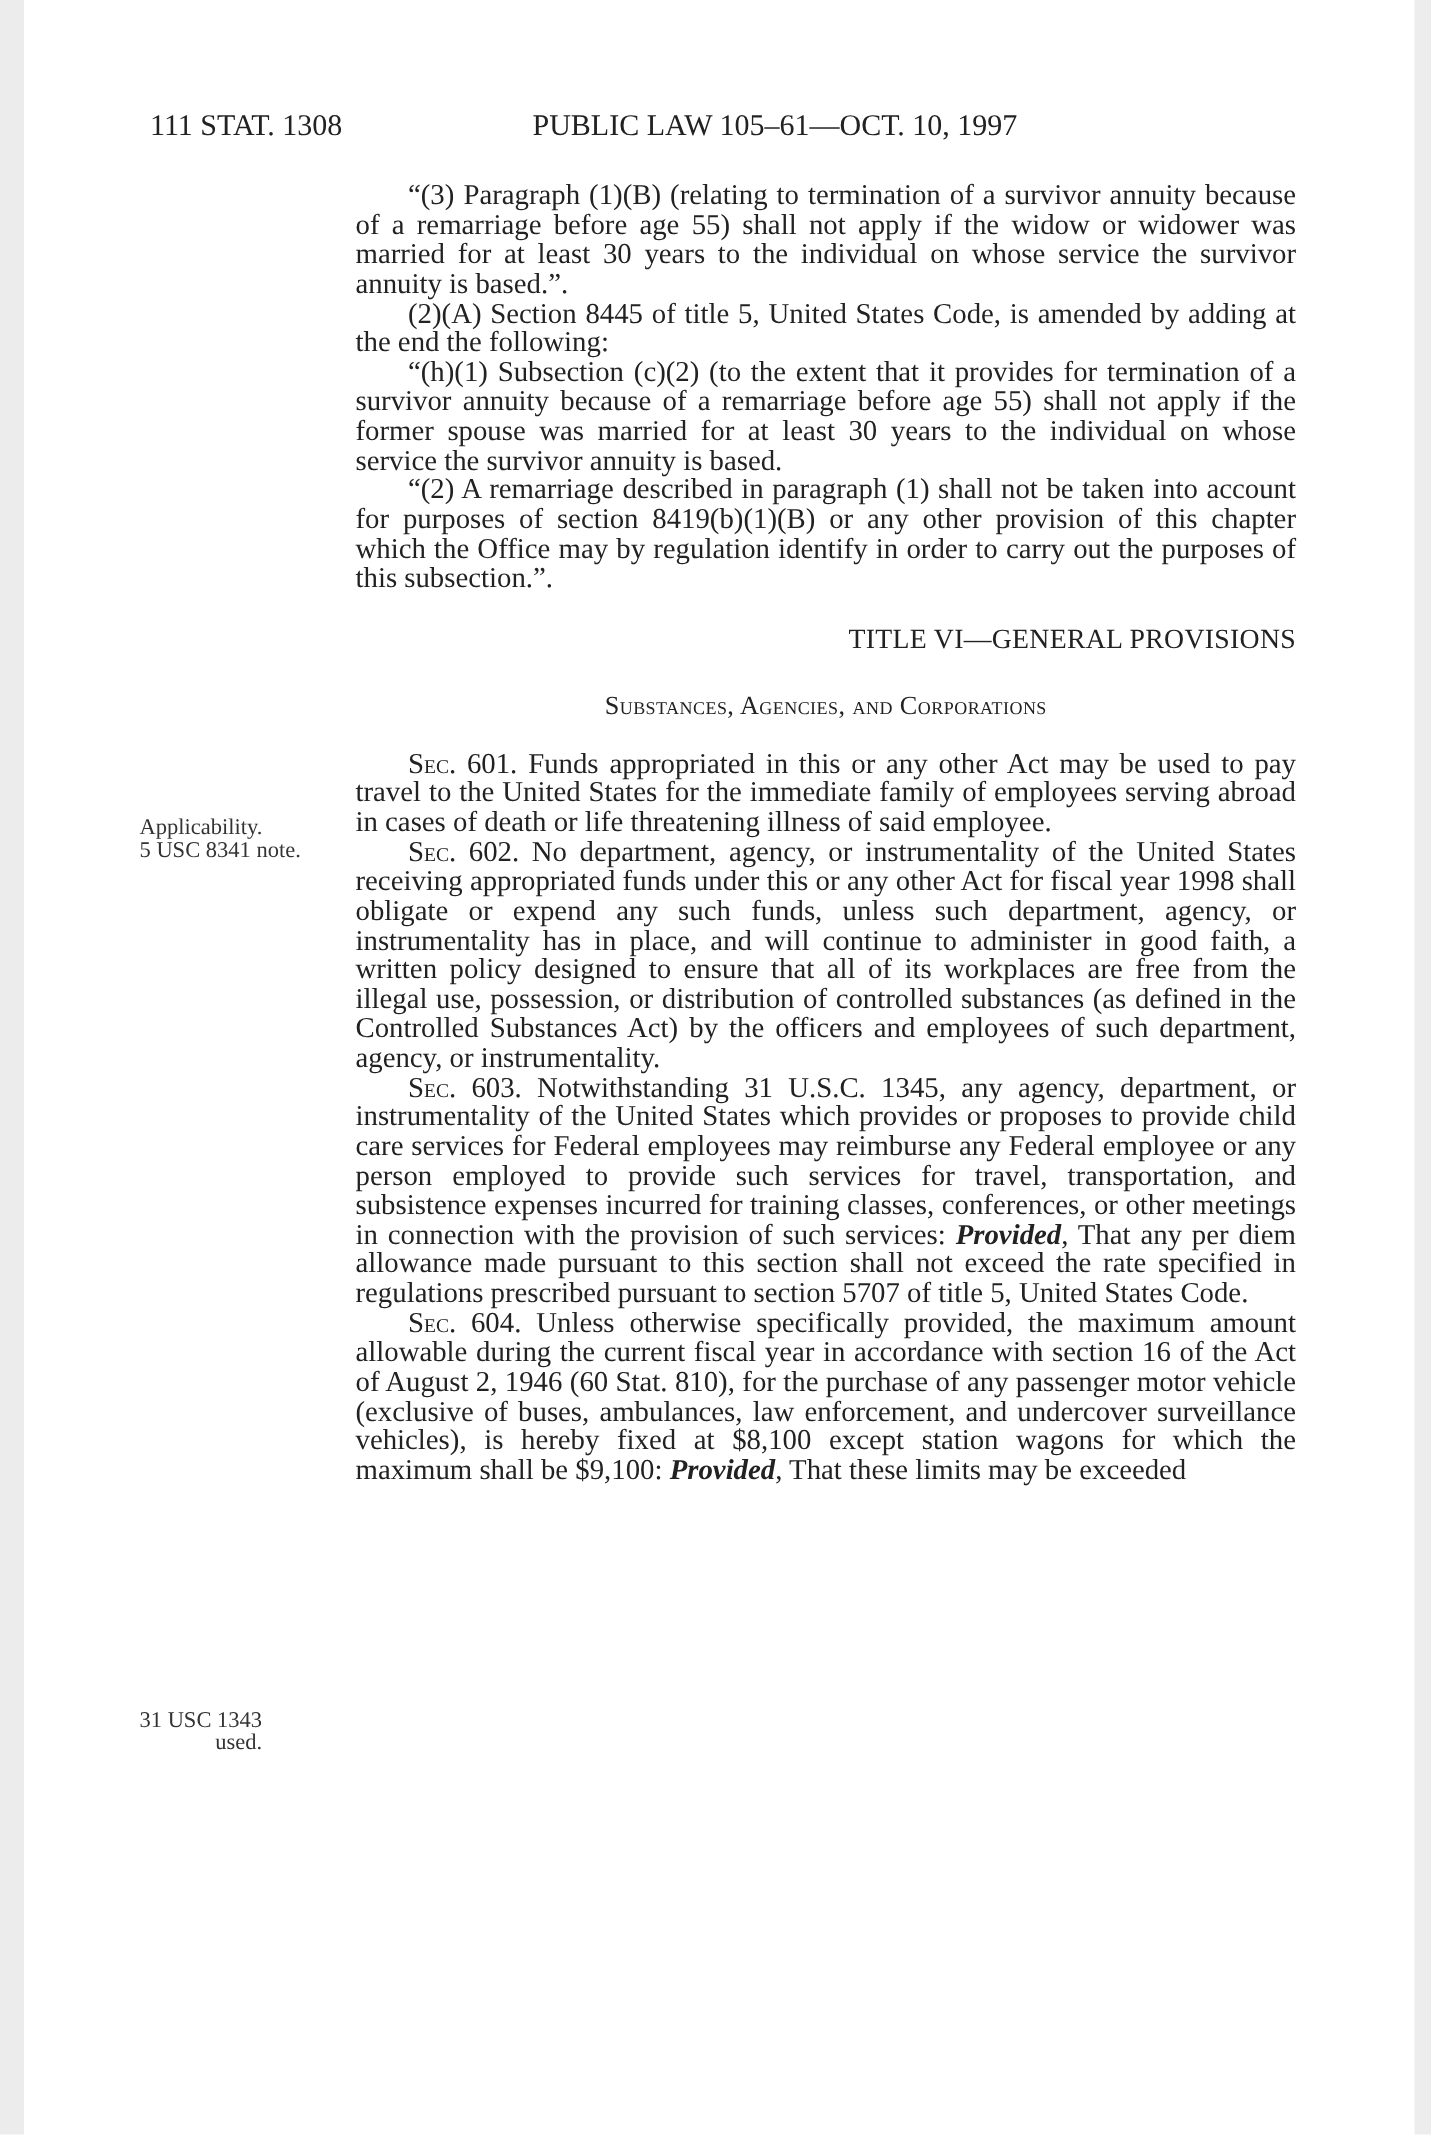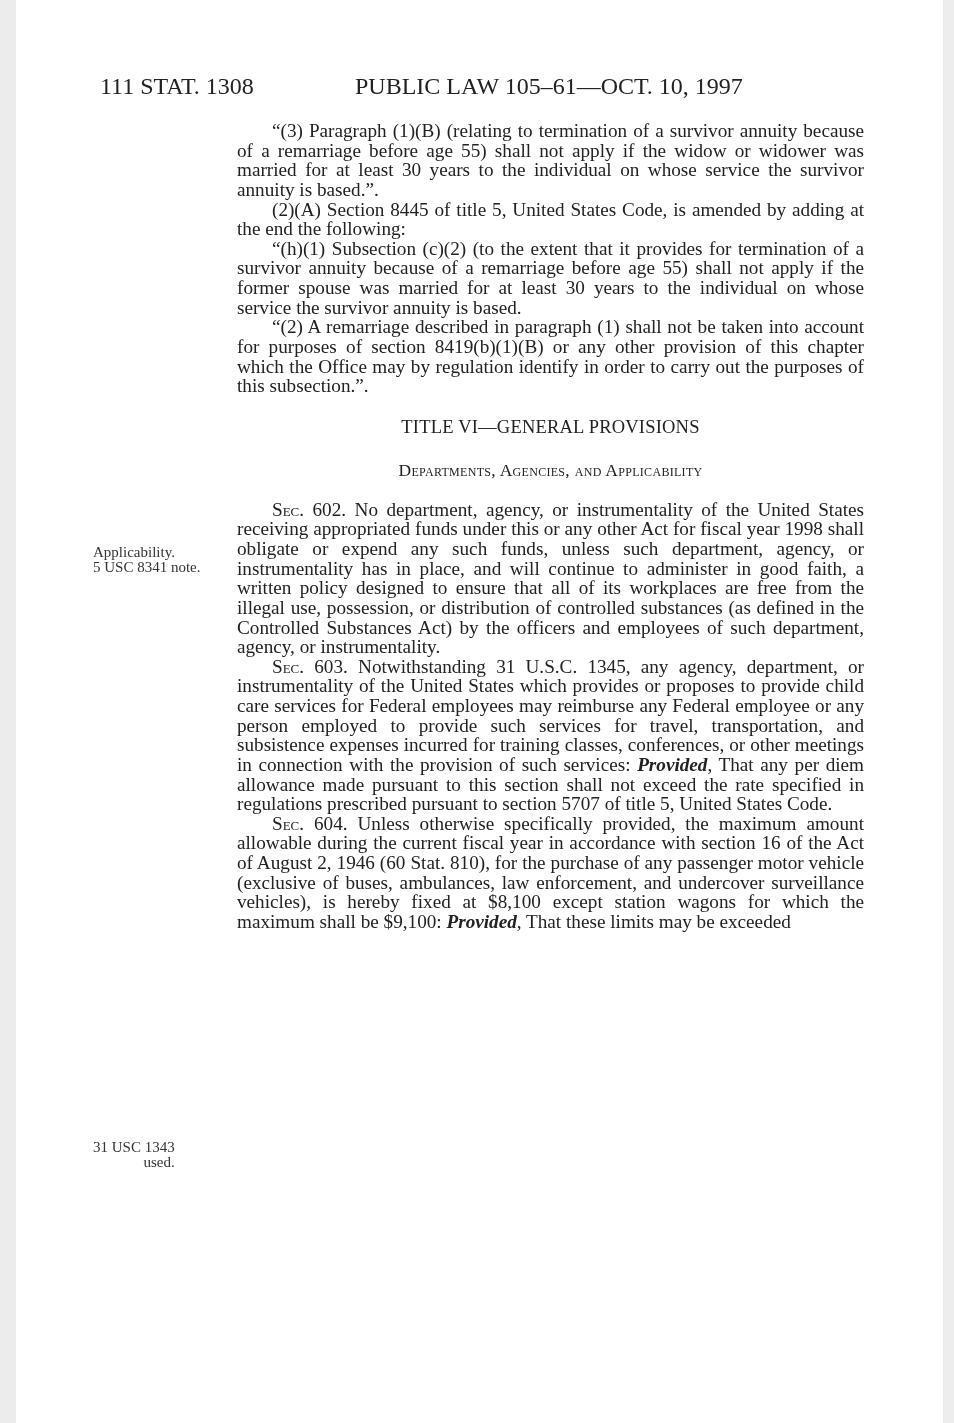--- a/index.html
+++ b/index.html
@@ -4,27 +4,27 @@
 <style>
   html, body { margin: 0; padding: 0; }
   body {
     width: 954px; height: 1423px; position: relative; overflow: hidden;
     background: #ffffff;
     font-family: "Liberation Serif", "DejaVu Serif", serif;
     color: #222222;
   }
   .edge-left { position: absolute; left: 0; top: 0; width: 16px; height: 1423px; background: #ececec; }
   .edge-right { position: absolute; right: 0; top: 0; width: 11px; height: 1423px; background: #ededed; }
-  .header { position: absolute; top: 73px; left: 100px; width: 700px; height: 26px; font-size: 24px; }
+  .header { position: absolute; top: 73px; left: 100px; width: 700px; height: 26px; font-size: 20px; }
   .header .stat { position: absolute; left: 0; top: 0; white-space: nowrap; }
   .header .law { position: absolute; left: 255px; top: 0; white-space: nowrap; }
   .body { position: absolute; left: 237px; top: 121px; width: 627px; font-size: 19.2px; line-height: 19.62px; }
   .para { margin: 0; text-align: justify; text-indent: 35px; hyphens: none; }
   .sc { font-variant: small-caps; }
-  .title { text-align: center; font-size: 18.5px; margin: 19px 0 0 0; line-height: 24px; letter-spacing: 0.2px; }
+  .title { text-align: right; font-size: 18.5px; margin: 19px 0 0 0; line-height: 24px; letter-spacing: 0.2px; }
   .subtitle { text-align: center; font-size: 17.5px; margin: 20px 0 19px 0; line-height: 22px; font-variant: small-caps; letter-spacing: 0.3px; }
   .margin-note { position: absolute; left: 93px; font-size: 15px; line-height: 15px; color: #333; margin-top: 33px; }
   em { font-style: italic; font-weight: bold; }
 </style>
 </head>
 <body>
 
 <div class="edge-left"></div>
 <div class="edge-right"></div>
 
@@ -43,18 +43,19 @@
   <div>used.</div>
 </div>
 
 <div class="body">
   <p class="para">“(3) Paragraph (1)(B) (relating to termination of a survivor annuity because of a remarriage before age 55) shall not apply if the widow or widower was married for at least 30 years to the individual on whose service the survivor annuity is based.”.</p>
   <p class="para">(2)(A) Section 8445 of title 5, United States Code, is amended by adding at the end the following:</p>
   <p class="para">“(h)(1) Subsection (c)(2) (to the extent that it provides for termination of a survivor annuity because of a remarriage before age 55) shall not apply if the former spouse was married for at least 30 years to the individual on whose service the survivor annuity is based.</p>
   <p class="para">“(2) A remarriage described in paragraph (1) shall not be taken into account for purposes of section 8419(b)(1)(B) or any other provision of this chapter which the Office may by regulation identify in order to carry out the purposes of this subsection.”.</p>
 
   <div class="title">TITLE VI—GENERAL PROVISIONS</div>
-  <div class="subtitle">Departments, Agencies, and Applicability</div>
+  <div class="subtitle">Substances, Agencies, and Corporations</div>
 
+  <p class="para"><span class="sc">Sec. 601.</span><span> Funds appropriated in this or any other Act may be used to pay travel to the United States for the immediate family of employees serving abroad in cases of death or life threatening illness of said employee.</span></p>
   <p class="para"><span class="sc">Sec. 602.</span><span> No department, agency, or instrumentality of the United States receiving appropriated funds under this or any other Act for fiscal year 1998 shall obligate or expend any such funds, unless such department, agency, or instrumentality has in place, and will continue to administer in good faith, a written policy designed to ensure that all of its workplaces are free from the illegal use, possession, or distribution of controlled substances (as defined in the Controlled Substances Act) by the officers and employees of such department, agency, or instrumentality.</span></p>
   <p class="para"><span class="sc">Sec. 603.</span><span> Notwithstanding 31 U.S.C. 1345, any agency, department, or instrumentality of the United States which provides or proposes to provide child care services for Federal employees may reimburse any Federal employee or any person employed to provide such services for travel, transportation, and subsistence expenses incurred for training classes, conferences, or other meetings in connection with the provision of such services: </span><em>Provided</em><span>, That any per diem allowance made pursuant to this section shall not exceed the rate specified in regulations prescribed pursuant to section 5707 of title 5, United States Code.</span></p>
   <p class="para"><span class="sc">Sec. 604.</span><span> Unless otherwise specifically provided, the maximum amount allowable during the current fiscal year in accordance with section 16 of the Act of August 2, 1946 (60 Stat. 810), for the purchase of any passenger motor vehicle (exclusive of buses, ambulances, law enforcement, and undercover surveillance vehicles), is hereby fixed at $8,100 except station wagons for which the maximum shall be $9,100: </span><em>Provided</em><span>, That these limits may be exceeded</span></p>
 </div>
 
 </body></html>

